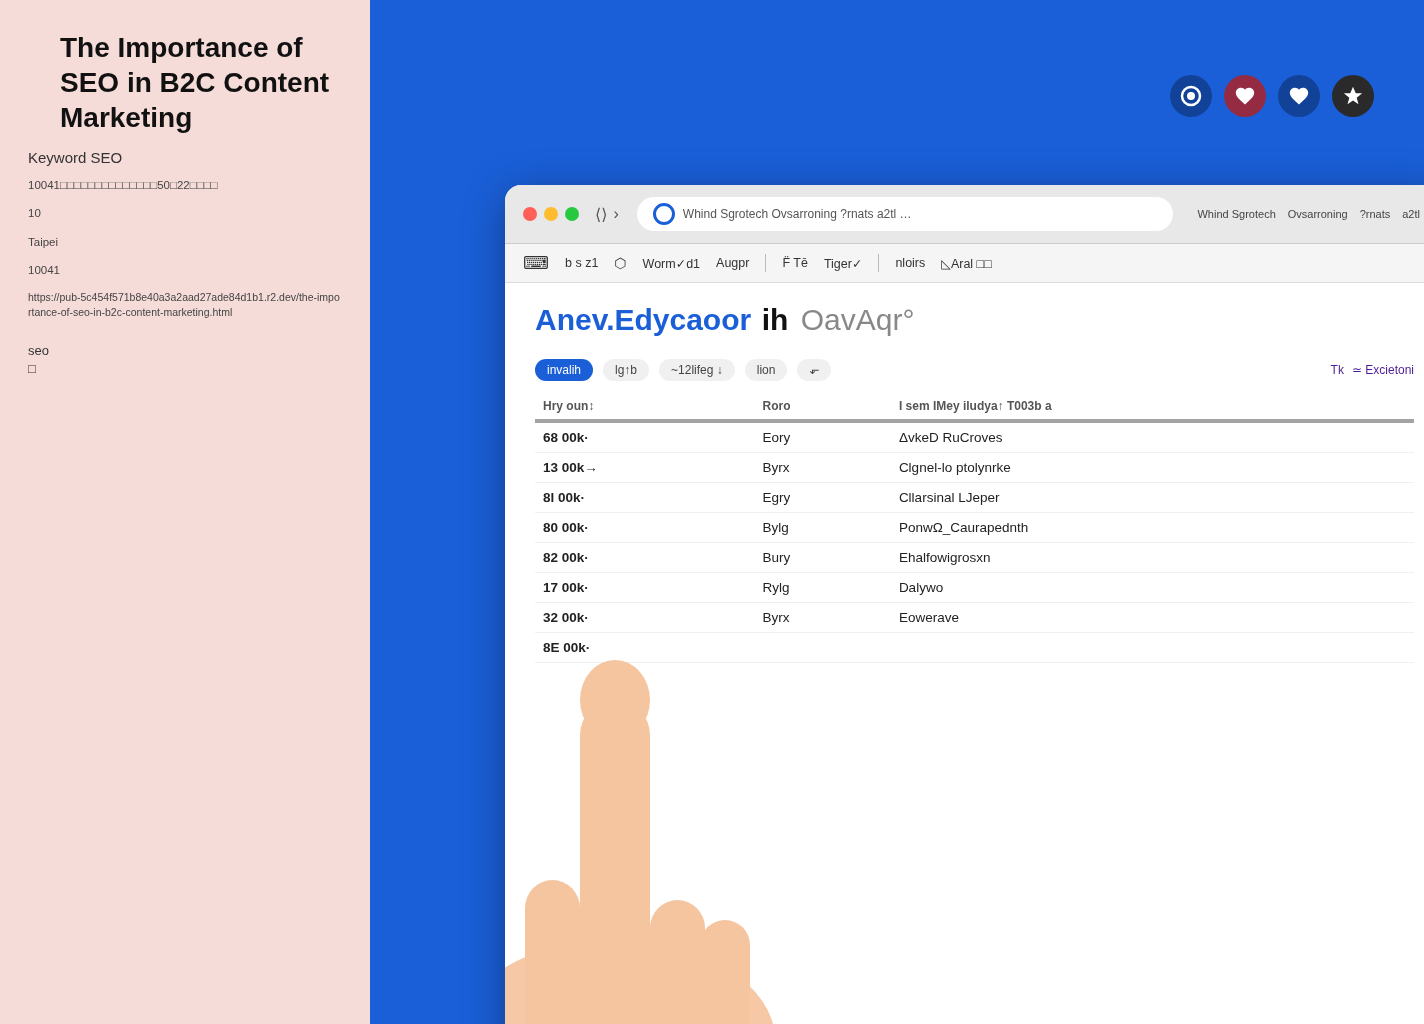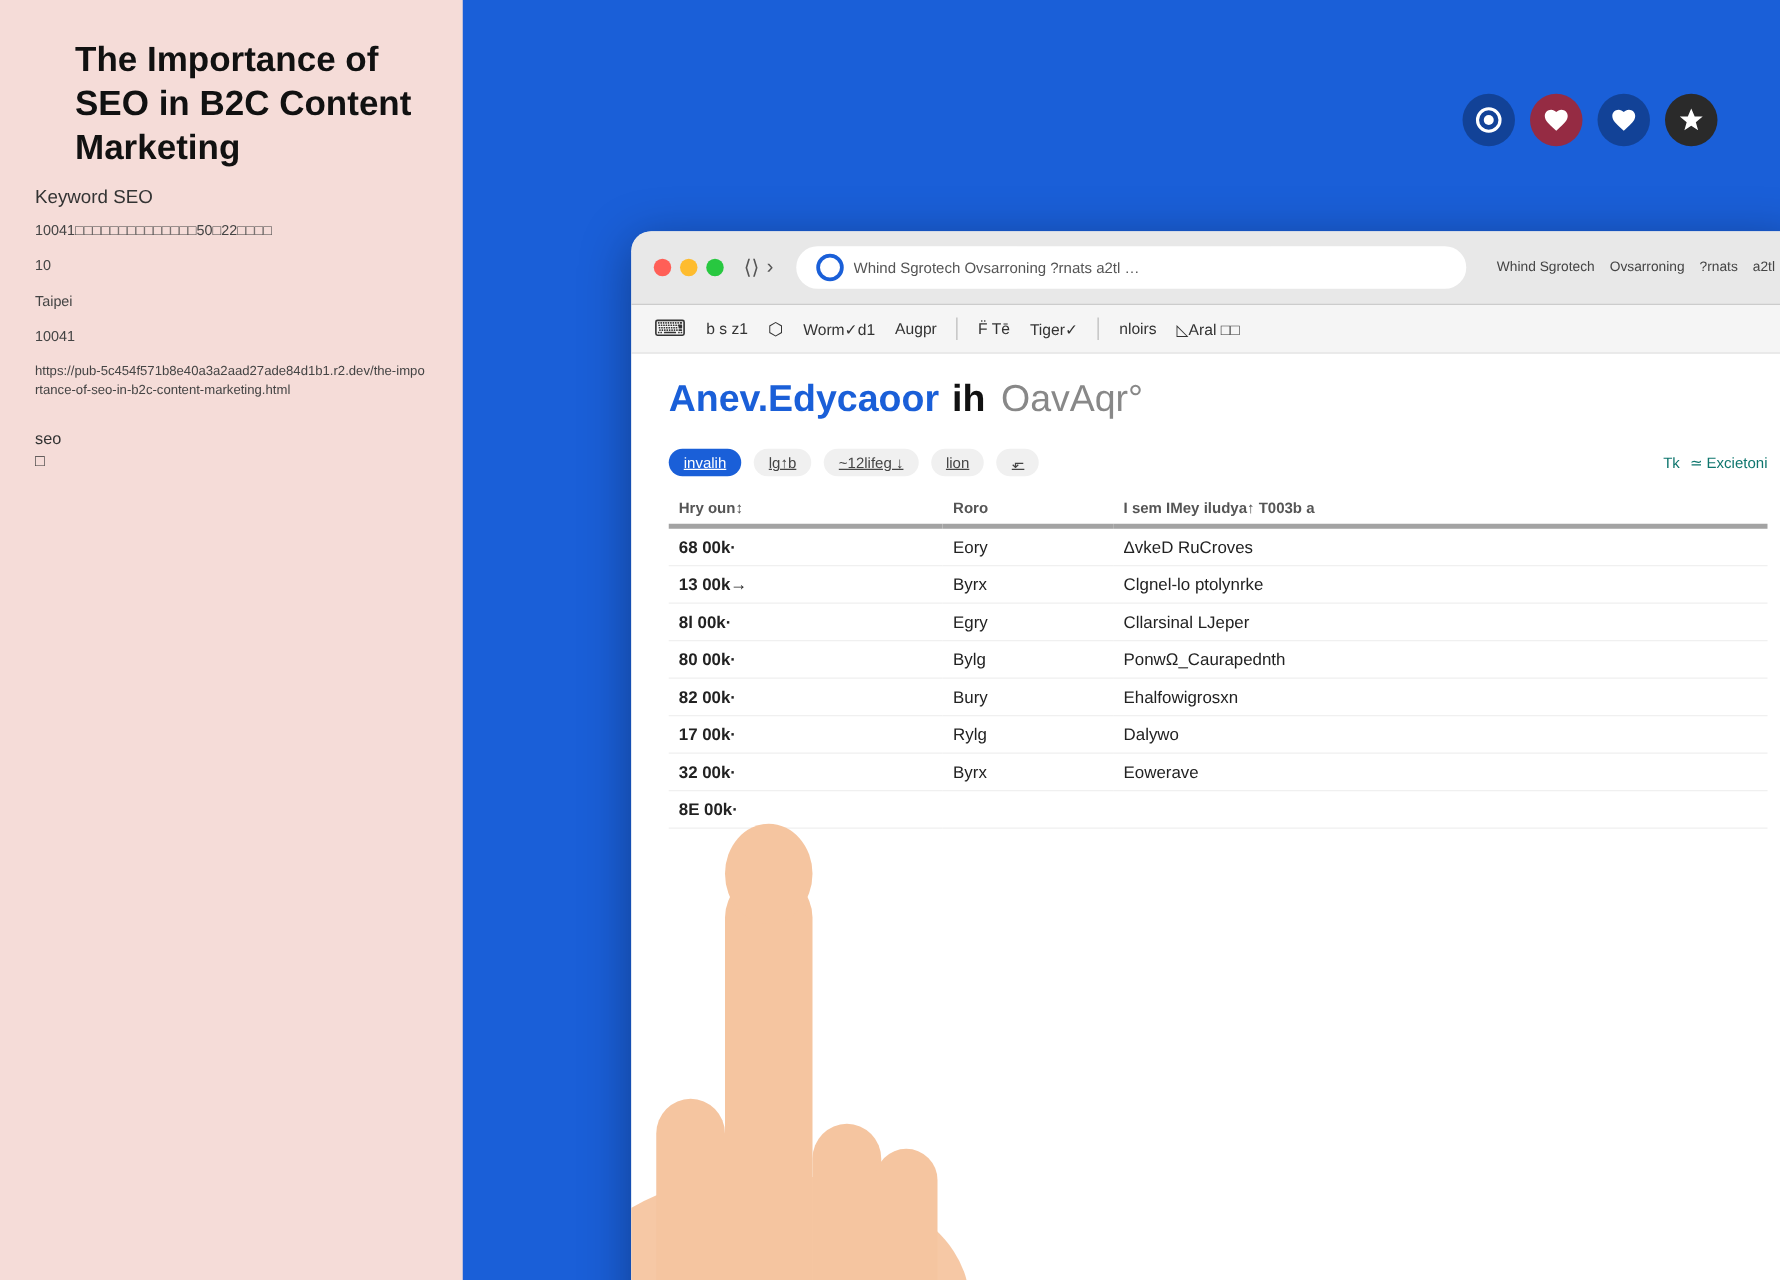--- a/index.html
+++ b/index.html
@@ -252,35 +252,34 @@
     .filter-pill {
       font-size: 12px;
       background: #f0f0f0;
       border-radius: 14px;
       padding: 4px 12px;
       color: #444;
       cursor: pointer;
       display: flex;
       align-items: center;
       gap: 4px;
-      text-decoration: underline;
     }
 
     .filter-pill.active {
       background: #1a5fd8;
       color: white;
     }
 
     .filter-actions {
       display: flex;
       align-items: center;
       gap: 8px;
       margin-left: auto;
       font-size: 12px;
-      color: #0f766e;
+      color: #4c1d95;
     }
 
     
     .top-bar-icons {
       position: absolute;
       top: 75px;
       right: 50px;
       display: flex;
       gap: 12px;
       align-items: center;

